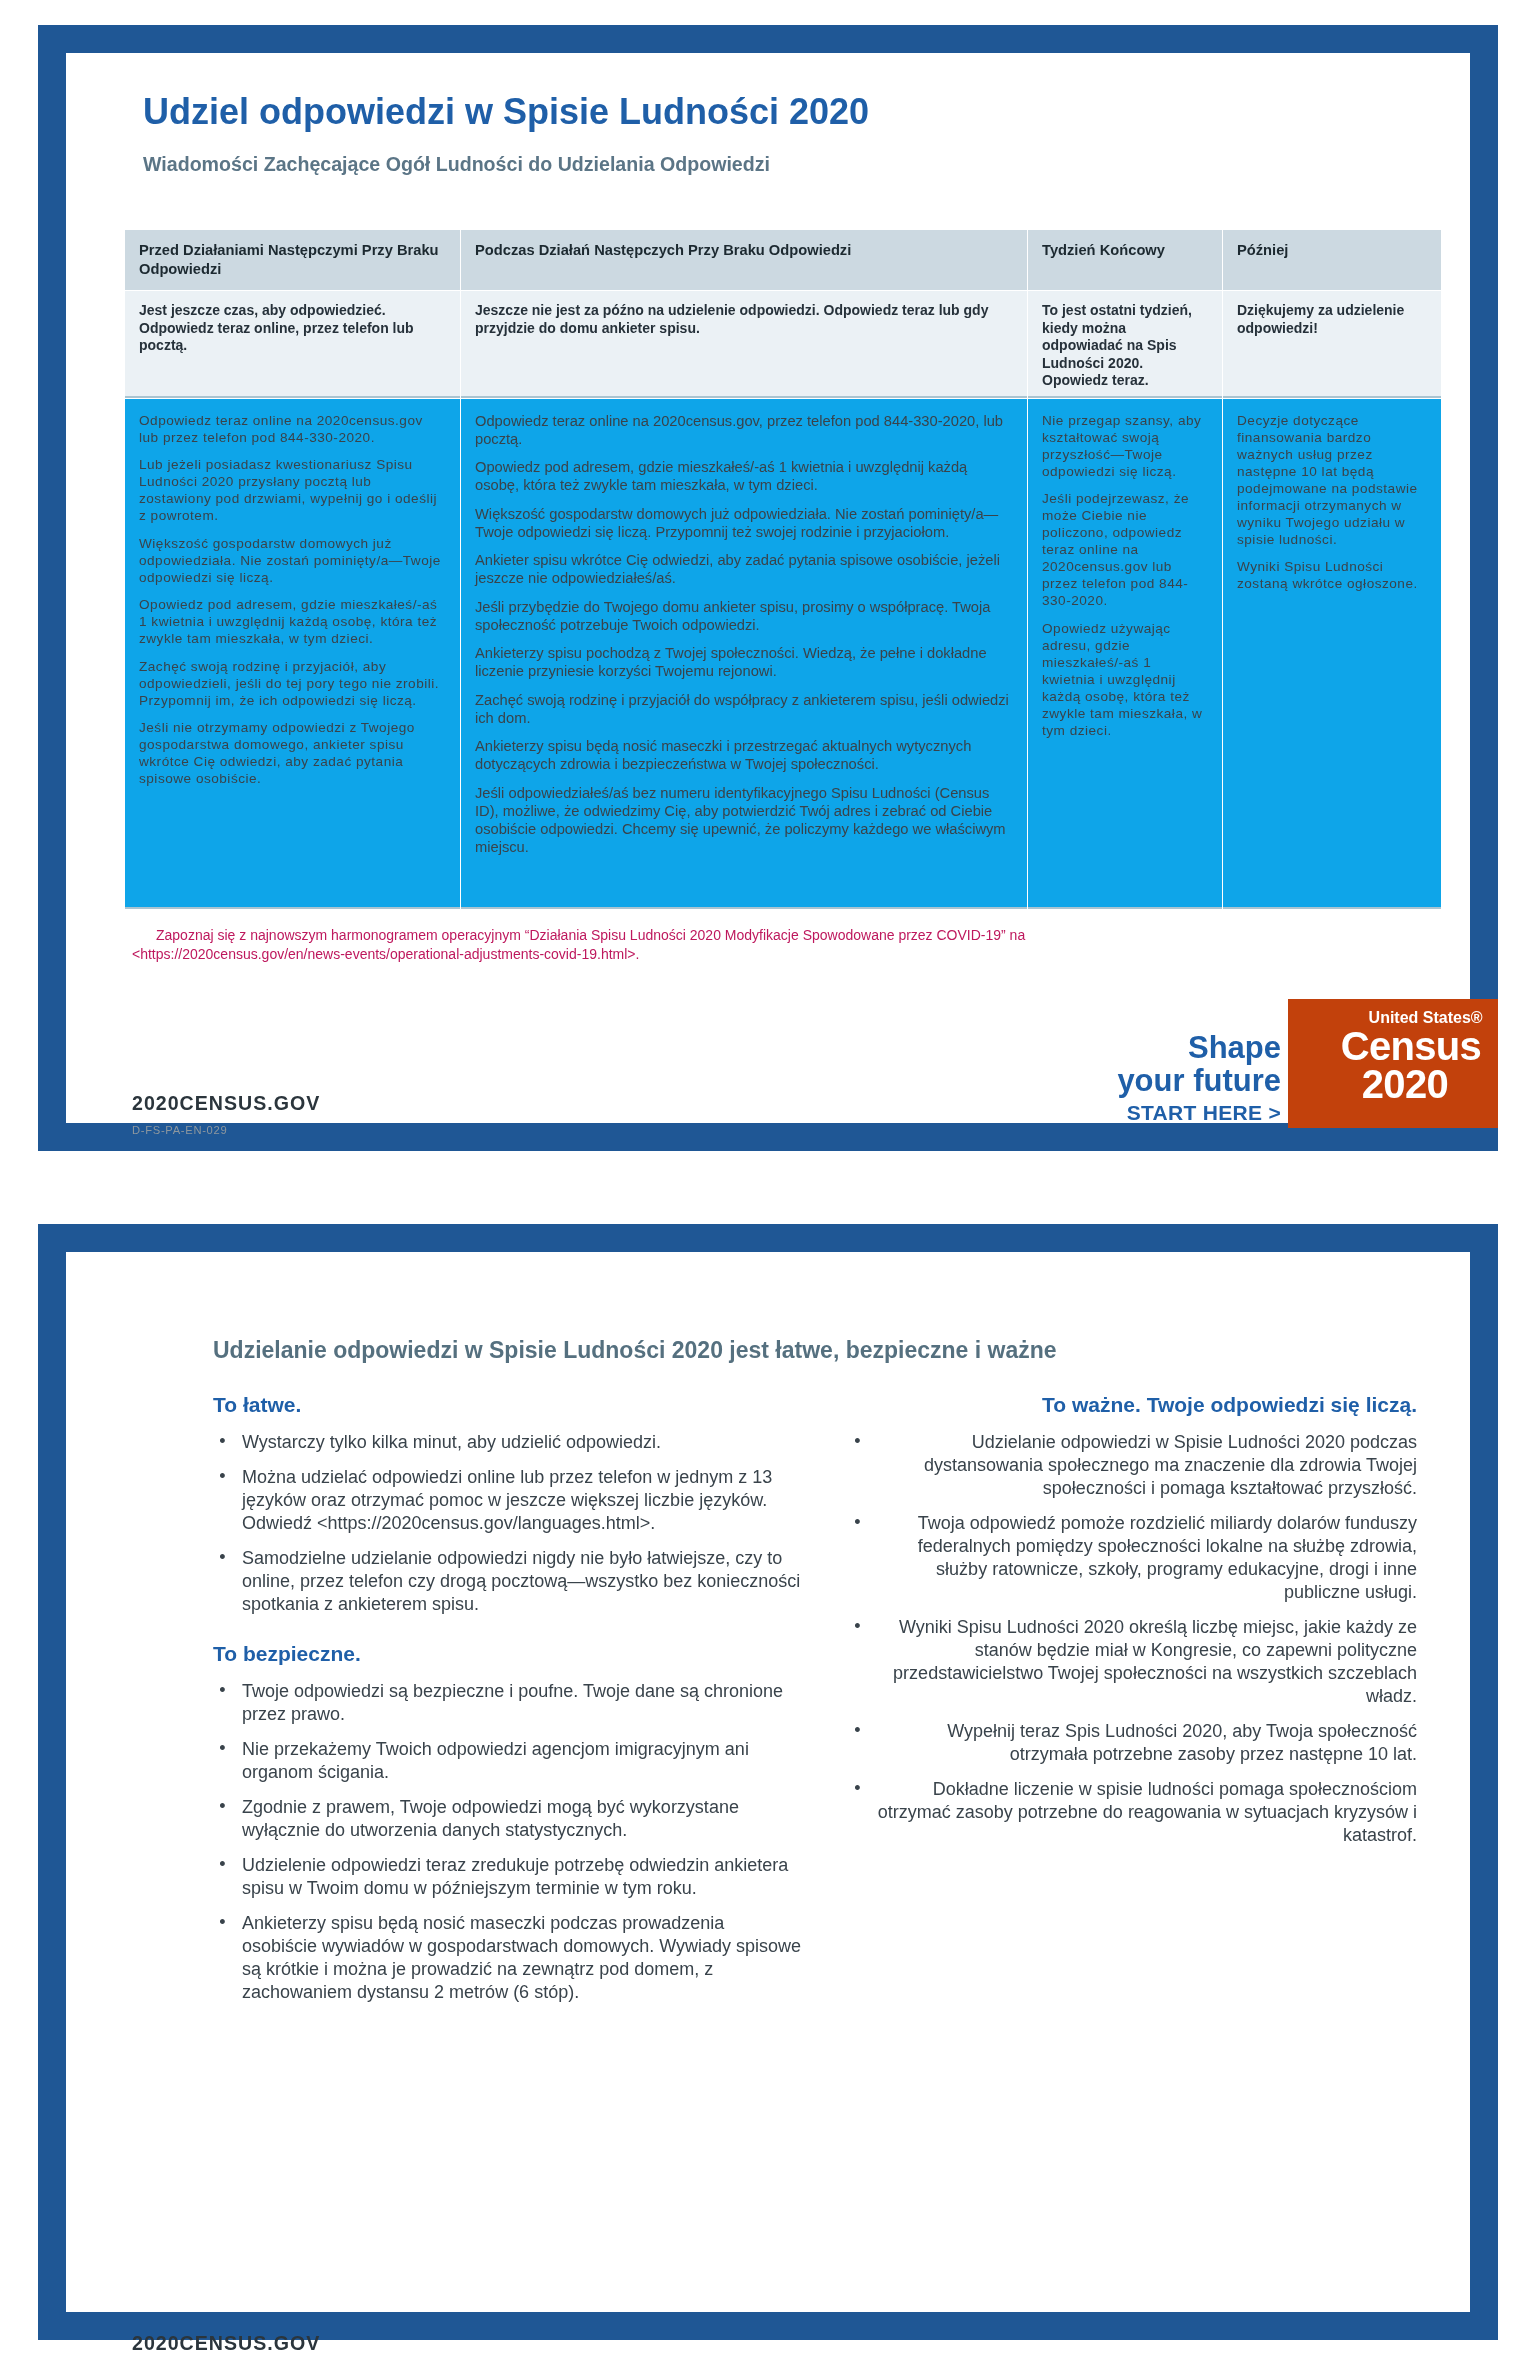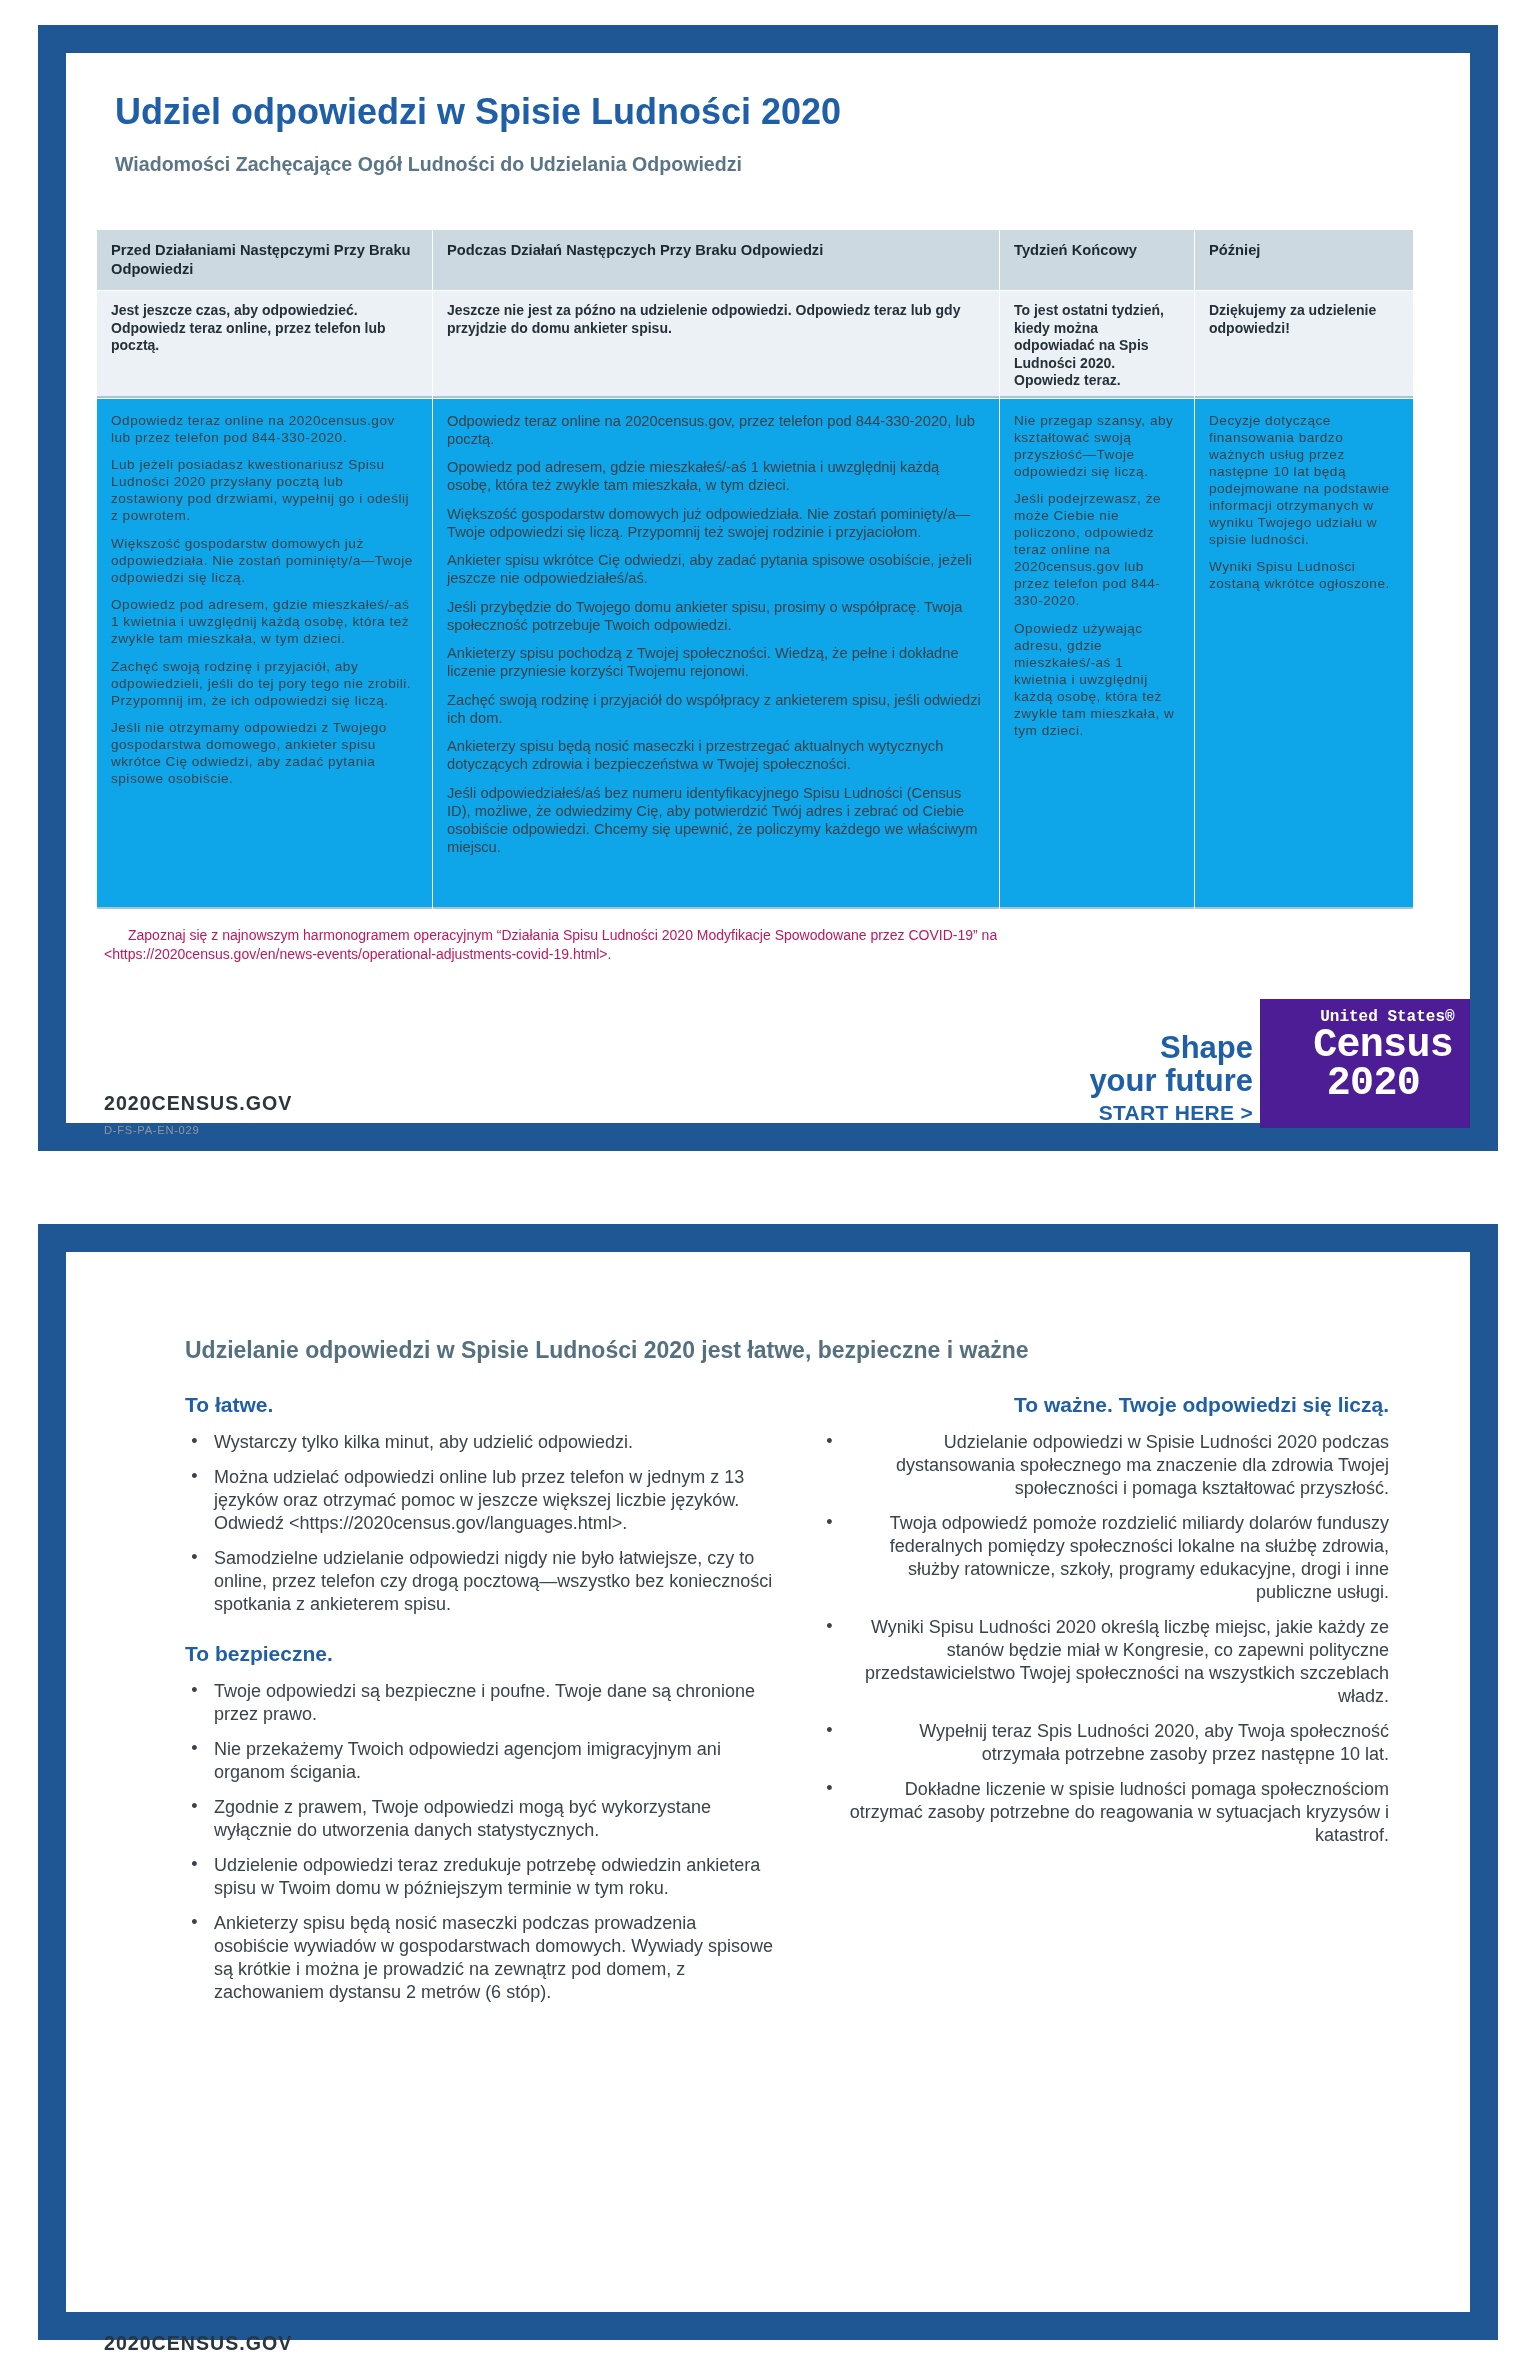--- a/index.html
+++ b/index.html
@@ -7,21 +7,21 @@
     width:1538px; height:2377px; background:#ffffff;
     font-family:"Liberation Sans", sans-serif;
     -webkit-font-smoothing:antialiased;
   }
   .page {
     box-sizing:border-box; margin-left:38px; width:1460px;
     border:28px solid #1f5795; background:#ffffff; position:relative;
   }
   .page1 { margin-top:24.5px; height:1126px; }
   .page2 { margin-top:73px; height:1116px; }
-  .inner { position:relative; width:100%; height:100%; }
+  .inner { position:relative; width:100%; height:100%;margin-left:28px; }
 
   
   .p1-title { margin:38px 0 0 49px; font-size:36px; line-height:42px; font-weight:bold; color:#1f5fa8; }
   .p1-subtitle { margin:19.6px 0 0 49px; font-size:19.6px; line-height:24px; font-weight:bold; color:#5b7586; }
 
   .tbl {
     margin:54px 0 0 31px; width:1324px; display:grid;
     grid-template-columns:335px 566px 194px 218px;
     grid-template-rows:60px 107px 510px; gap:1px;
   }
@@ -49,21 +49,21 @@
   .site { position:absolute; font-size:19.6px; font-weight:bold; letter-spacing:1px; color:#2b353c; }
   .p1-site { left:38px; top:1001px; }
   .p1-code { position:absolute; left:38px; top:1033px; font-size:11.2px; letter-spacing:0.7px; color:#8d979e; }
 
   .tagline { position:absolute; right:217px; top:940px; text-align:right; color:#1f5fa8; font-weight:bold; }
   .tagline .t1, .tagline .t2 { font-size:31px; line-height:33px; }
   .tagline .t3 { font-size:21px; line-height:24px; margin-top:4.2px; letter-spacing:0.3px; }
 
   .logo {
     position:absolute; right:0; top:908px; width:210px; height:129px;
-    background:#4c1d95; color:#ffffff; box-sizing:border-box; padding-top:9.8px;font-family:Liberation Mono, monospace;
+    background:#c2410c; color:#ffffff; box-sizing:border-box; padding-top:9.8px;
   }
   .logo .l1 { text-align:right; padding-right:15.4px; font-size:16px; line-height:19px; font-weight:bold; }
   .logo .l2 { text-align:right; padding-right:17px; font-size:40px; line-height:38px; font-weight:bold; letter-spacing:-0.7px; }
   .logo .l3 { text-align:right; padding-right:50px; font-size:40px; line-height:38px; font-weight:bold; letter-spacing:-0.7px; }
 
   
   .p2-heading { margin:84px 80px 0 119px; font-size:23px; line-height:28px; font-weight:bold; color:#55707f; }
   .cols { display:flex; gap:45px; margin:28px 0 0 119px; }
   .col-left  { width:590px; }
   .col-right { width:569px;text-align:right; }

